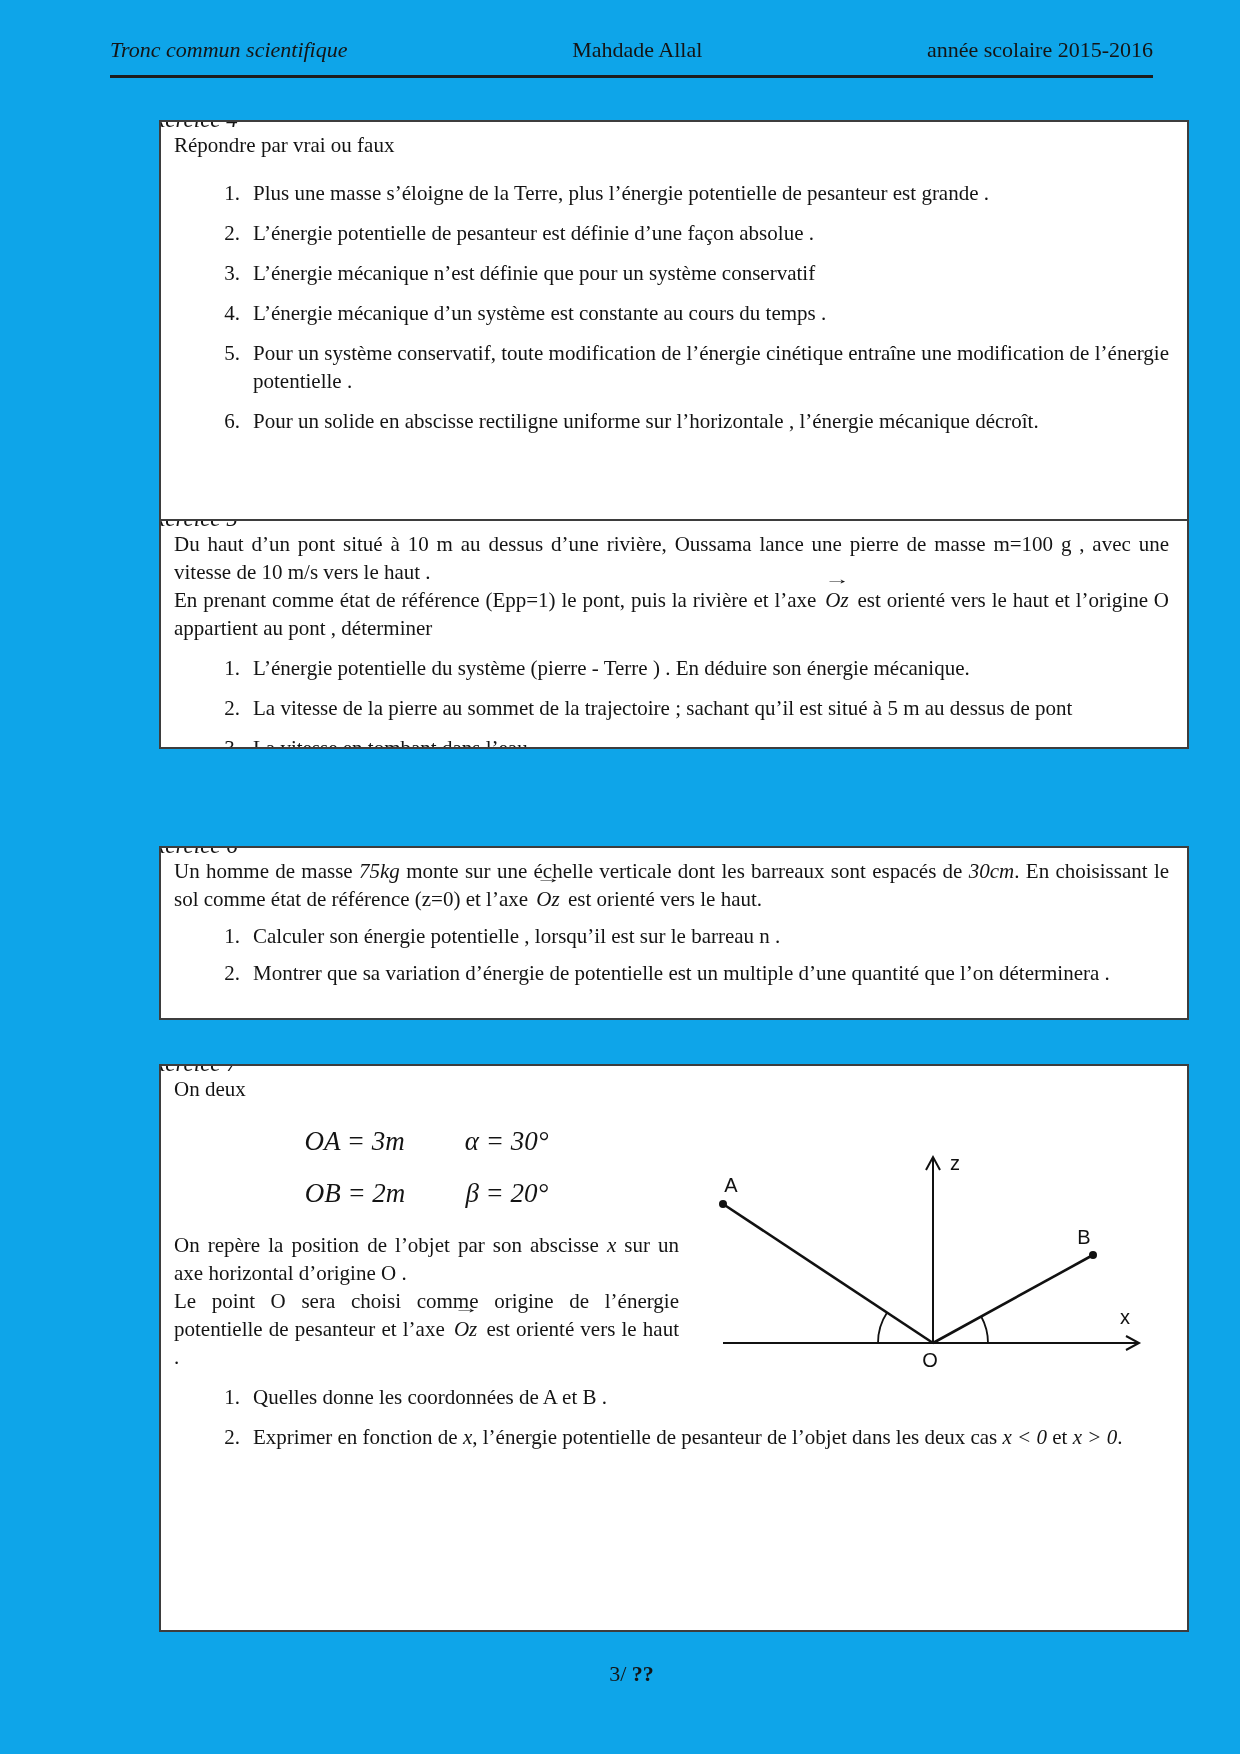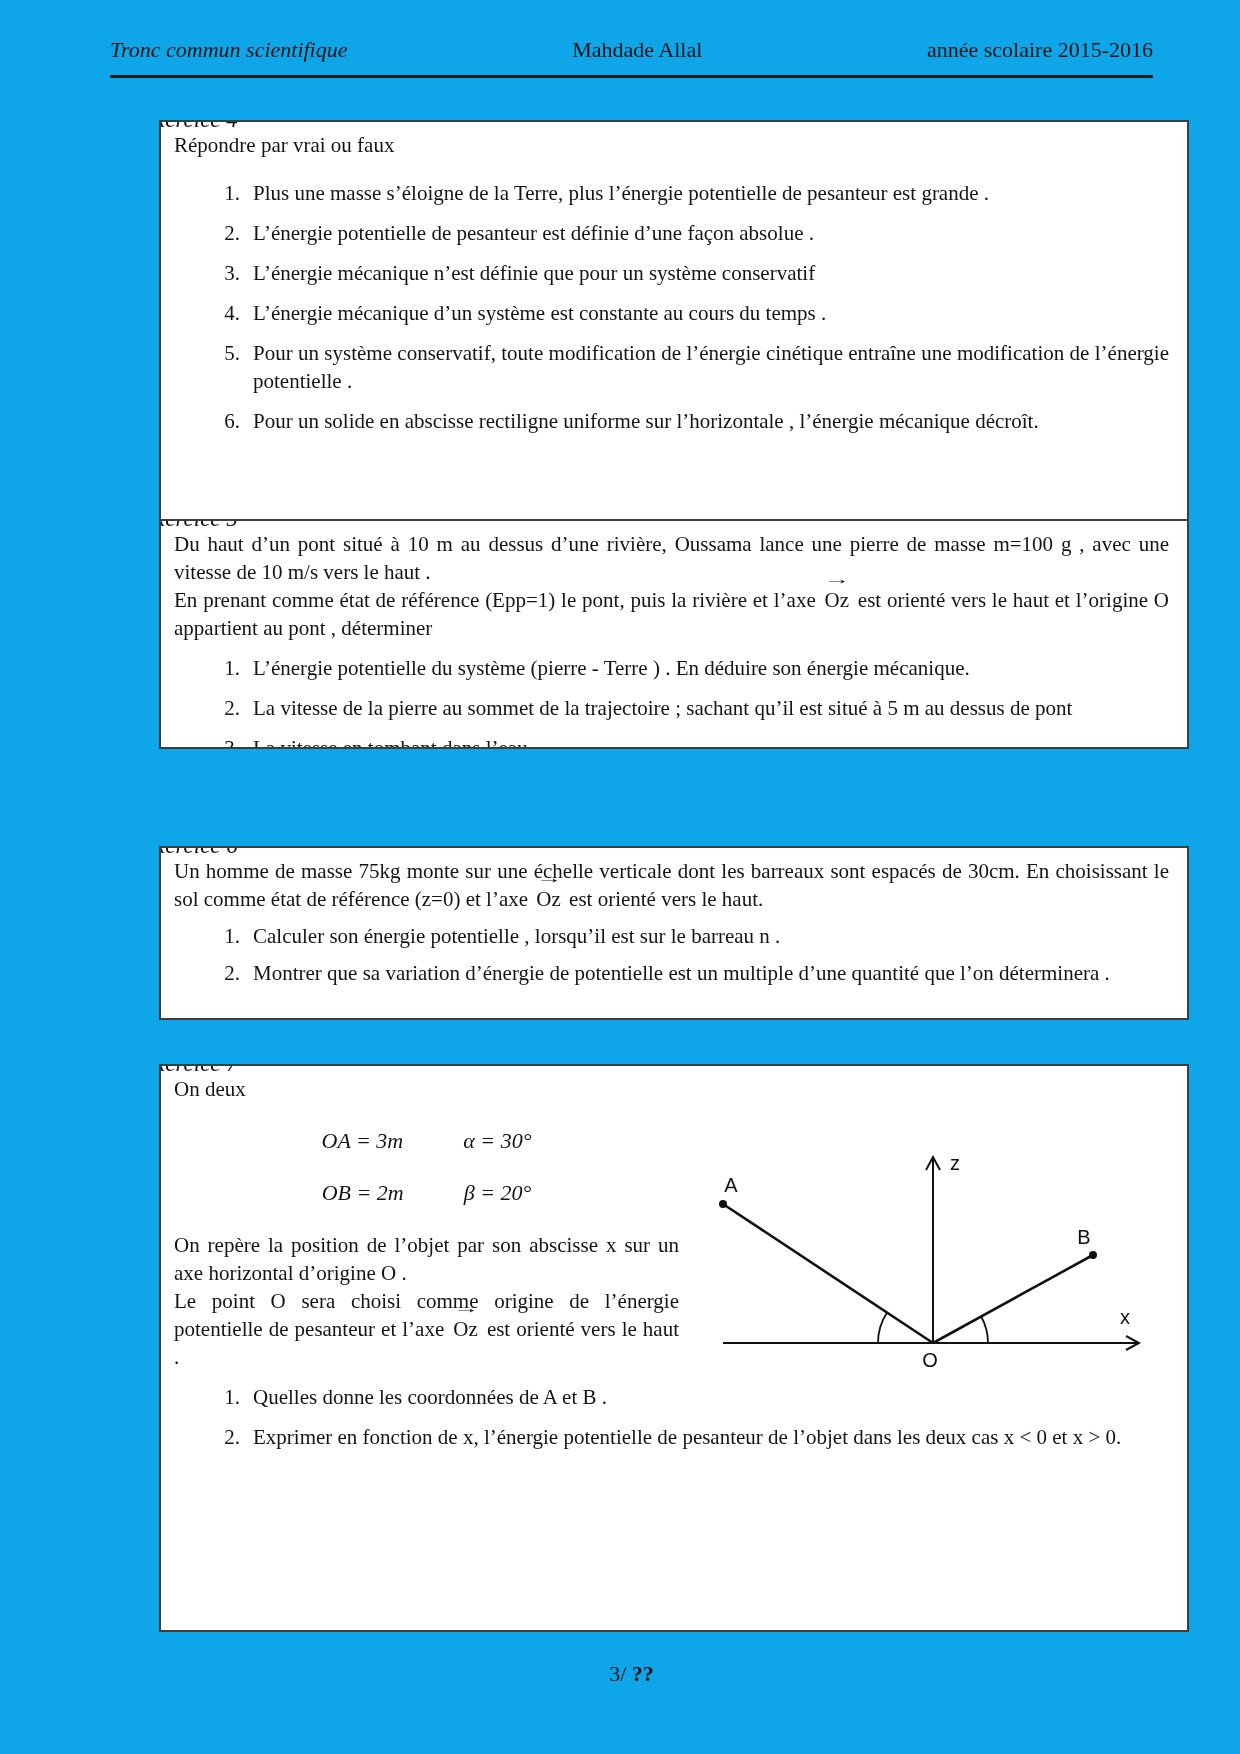--- a/index.html
+++ b/index.html
@@ -36,39 +36,39 @@
     padding:0 16px 2px 0;
     font-style:italic;
     font-size:23px;
     line-height:26px;
     white-space:nowrap;
   }
   .ex-body{padding:9px 18px 6px 13px;text-align:justify;}
   .li{display:flex;margin:12px 0 0 34px;}
   .li .num{min-width:32px;text-align:right;padding-right:13px;box-sizing:content-box;}
   .li .txt{flex:1;text-align:justify;}
-  .mi{}
+  .mi{font-style:italic;}
   
   .vec{display:inline-block;position:relative;margin:0 3px;}
   .vec .vec-arrow{
     position:absolute;left:50%;top:-0.95em;
     transform:translateX(-50%) scaleX(1.7);
     font-size:0.72em;line-height:1;
   }
-  .vec .vec-base{}
+  .vec .vec-base{font-style:italic;}
   
   #ex4{top:120px;height:420px;}
   #ex4 .list{margin-top:20px;}
   #ex5{top:519px;height:230px;}
   #ex6{top:846px;height:174px;}
   #ex6 .li{margin-top:9px;}
   #ex7{top:1064px;height:568px;}
   .ex7-cols{display:flex;}
   .ex7-left{width:505px;text-align:justify;}
-  .eq{display:flex;justify-content:center;gap:60px;font-style:italic;margin:24px 0;font-size:22px;}
+  .eq{display:flex;justify-content:center;gap:60px;font-style:italic;margin:24px 0;font-size:27px;}
   .diagram{position:absolute;top:0;right:14px;}
   .diagram text{font-family:"Liberation Sans","DejaVu Sans",sans-serif;font-size:20px;fill:#111;}
   
   .footer{
     position:absolute;left:110px;top:1660px;width:1043px;
     text-align:center;font-size:22px;
   }
   .footer .total{font-weight:bold;}
 </style>
 </head>

